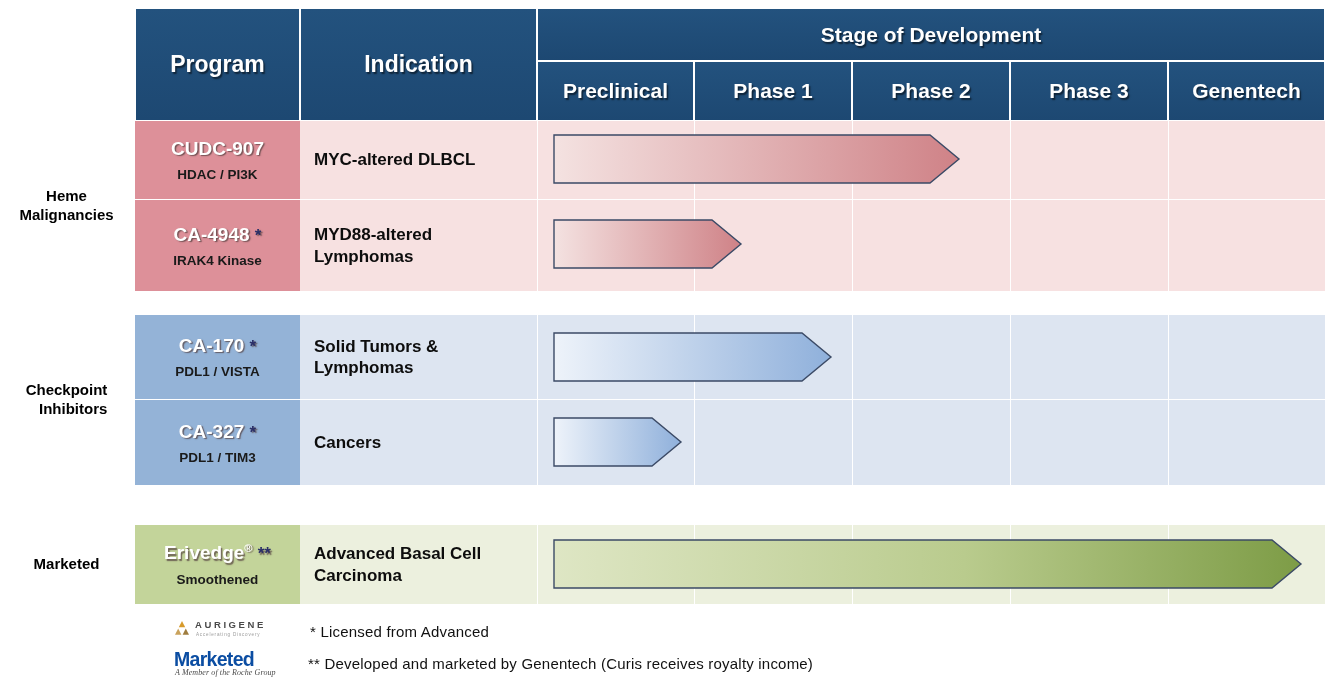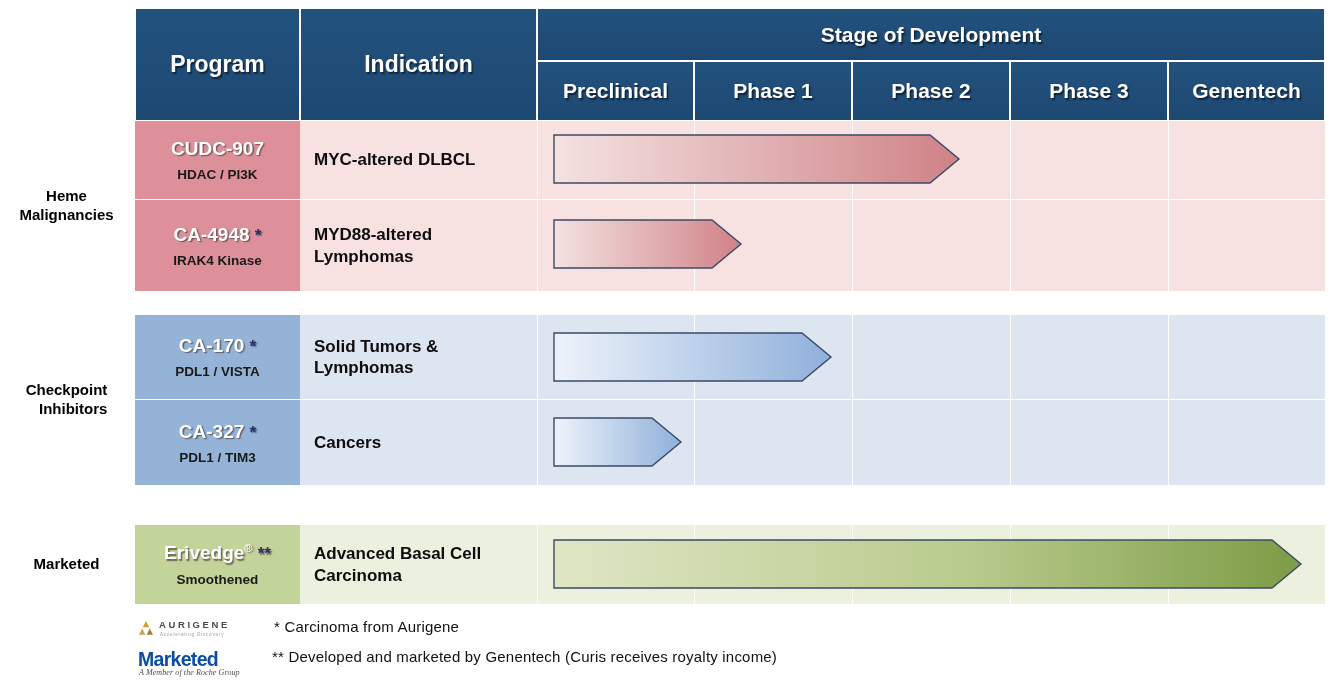--- a/index.html
+++ b/index.html
@@ -77,21 +77,21 @@
   .green .prog-cell{background:#c3d49a;}
   .green .ind-cell,.green .stage-cell{background:#ecf0de;}
 
   .vsep{position:absolute;background:#ffffff;width:1px;}
 
   
   .arrow{position:absolute;}
   .arrow svg{display:block;overflow:visible;}
 
   
-  .foot-row{position:absolute;display:flex;}
+  .foot-row{position:absolute;display:flex;align-items:center;margin-left:36px;}
   .foot-text{font-size:15px;color:#111;white-space:nowrap;letter-spacing:.2px;}
 
   .logo-aurigene{position:relative;width:104px;height:26px;}
   .aur-mark{position:absolute;left:0;top:3px;width:16px;height:17px;}
   .aur-word{
     position:absolute;left:21px;top:1px;
     font-size:9.5px;font-weight:bold;letter-spacing:2.6px;color:#4a4a4a;
   }
   .aur-sub{
     position:absolute;left:22px;top:14px;
@@ -298,21 +298,21 @@
 <div class="foot-row" style="left:138px;top:618px;">
   <div class="logo-aurigene">
     <svg class="aur-mark" viewBox="0 0 16 17">
       <polygon points="8,0 11.2,6.2 4.8,6.2" fill="#d79a2b"></polygon>
       <polygon points="4.2,7.6 7.4,13.8 1,13.8" fill="#c9a25c"></polygon>
       <polygon points="11.8,7.6 15,13.8 8.6,13.8" fill="#9f7d3f"></polygon>
     </svg>
     <div class="aur-word">AURIGENE</div>
     <div class="aur-sub">Accelerating Discovery</div>
   </div>
-  <div class="foot-text" style="margin-left:32px;">* Carcinoma  from  Aurigene</div>
+  <div class="foot-text" style="margin-left:32px;">* Licensed  from  Advanced</div>
 </div>
 
 <div class="foot-row" style="left:138px;top:648px;">
   <div class="logo-genentech">
     <div class="gen-word">Marketed</div>
     <div class="gen-sub">A Member of the Roche Group</div>
   </div>
   <div class="foot-text" style="margin-left:30px;">**  Developed  and marketed  by Genentech  (Curis receives  royalty  income)</div>
 </div>
 

